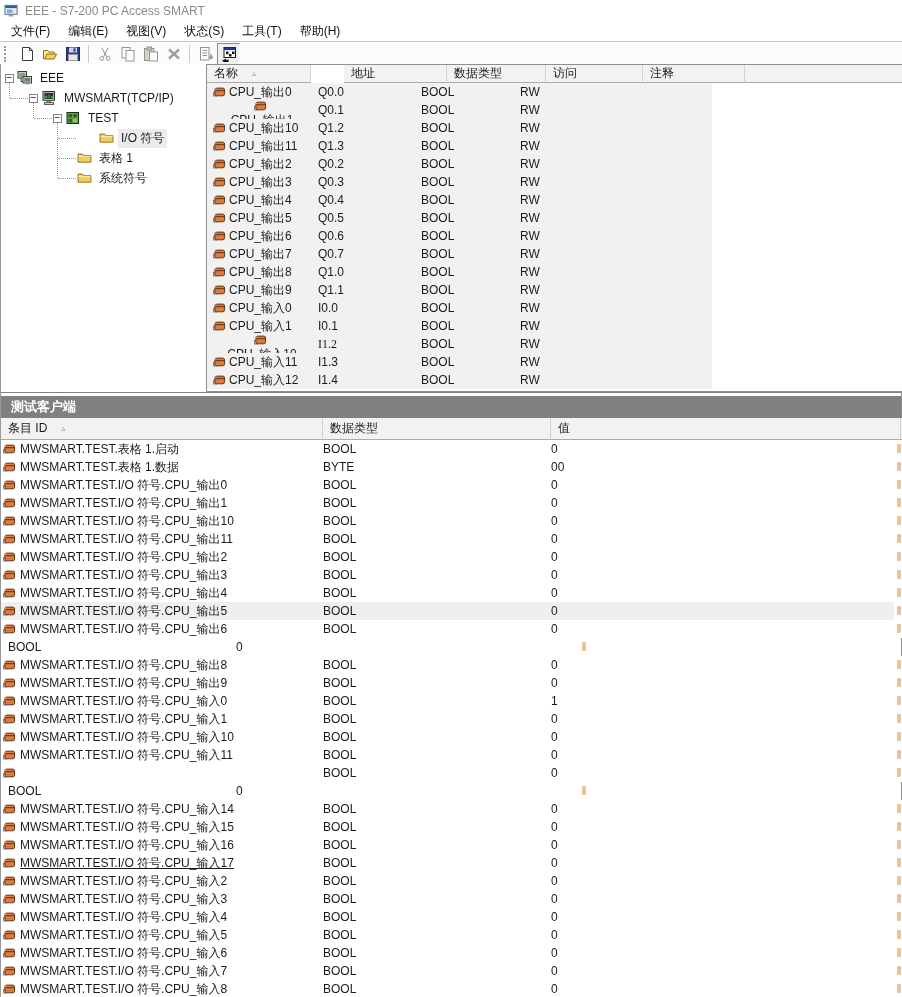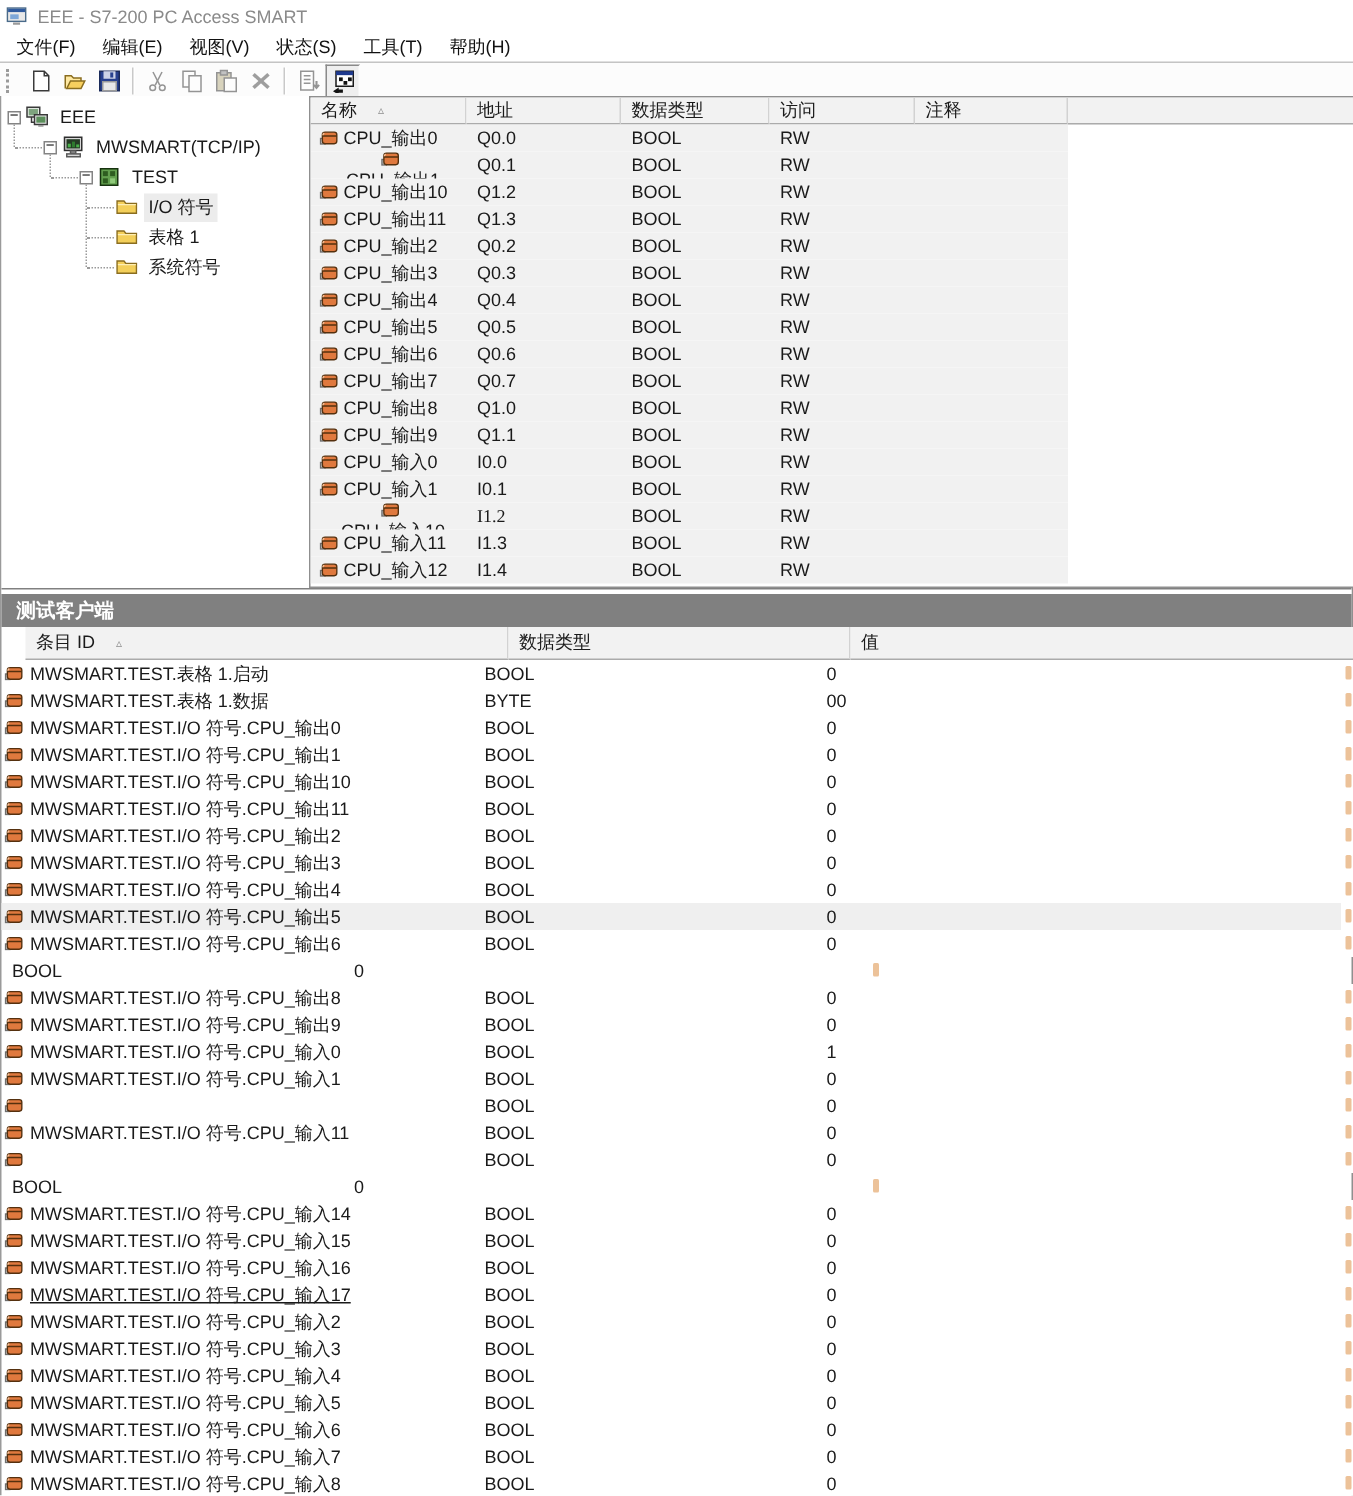--- a/index.html
+++ b/index.html
@@ -208,21 +208,21 @@
             <svg viewBox="0 0 16 16" width="16" height="16">
               <rect x="2" y="2.5" width="11.5" height="11" fill="#63a04f" stroke="#16320f"></rect>
               <rect x="3.6" y="4.1" width="3.3" height="3.3" fill="#2e5d20"></rect>
               <rect x="8.4" y="4.1" width="3.3" height="3.3" fill="#2e5d20"></rect>
               <rect x="3.6" y="8.9" width="3.3" height="3.3" fill="#2e5d20"></rect>
               <rect x="8.4" y="8.9" width="3.3" height="3.3" fill="#8fca7a"></rect>
             </svg>
           </span>
           <span class="tree-label">TEST</span>
         </div>
-        <div class="tree-row" style="padding-left: 76px;">
+        <div class="tree-row" style="padding-left: 98px;">
           <span class="tree-icon" style="display: inline-flex;">
             <svg viewBox="0 0 16 13" width="15" height="12">
               <path d="M1 2.2 h5 l1.4 1.8 h7.6 v7 h-14 z" fill="#f3cf5a" stroke="#8a6d1f"></path>
               <path d="M1.6 4.8 h13" stroke="#fdeeb5"></path>
             </svg>
           </span>
           <span class="tree-label selected">I/O 符号</span>
         </div>
         <div class="tree-row" style="padding-left: 76px;">
           <span class="tree-icon" style="display: inline-flex;">
@@ -250,21 +250,21 @@
         <span class="dh" style="left: 57px; top: 74px; width: 18px;"></span>
         <span class="dh" style="left: 57px; top: 94px; width: 18px;"></span>
         <span class="dh" style="left: 57px; top: 114px; width: 18px;"></span>
       </div>
     <div id="table-pane">
       <div id="sym-header">
           <div class="hcell" style="width: 104px;">
             <span>名称</span>
             <span class="sort-arrow">▵</span>
           </div>
-          <div class="hcell" style="width: 103px;">
+          <div class="hcell" style="width: 103px; margin-left: 33px;">
             <span>地址</span>
           </div>
           <div class="hcell" style="width: 99px;">
             <span>数据类型</span>
           </div>
           <div class="hcell" style="width: 97px;">
             <span>访问</span>
           </div>
           <div class="hcell" style="width: 102px;">
             <span>注释</span>
@@ -701,21 +701,21 @@
           </div>
         </div>
     </div>
   </div>
   <div id="testclient">
     <div id="tc-topstrip"></div>
     <div id="tc-caption">
       <span>测试客户端</span>
     </div>
     <div id="tc-header">
-        <div class="hcell" style="width: 322px; margin-left: 16px;">
+        <div class="hcell" style="width: 322px;">
           <span>条目 ID</span>
           <span class="sort-arrow">▵</span>
         </div>
         <div class="hcell" style="width: 228px;">
           <span>数据类型</span>
         </div>
         <div class="hcell" style="width: 350px;">
           <span>值</span>
         </div>
         <div class="hcell sliver-h">
@@ -1067,20 +1067,21 @@
         <div class="tc-row">
           <div class="tccell id" style="width: 315px;">
             <span class="tag" style="display: inline-flex;">
               <svg viewBox="0 0 14 12" width="13" height="11">
                 <rect x="0.6" y="5.8" width="3.2" height="4" fill="#c9c9c9" stroke="#6e6e6e"></rect>
                 <path d="M2 3.1 Q2 1.2 4 1.2 h6.6 q1.9 0 1.9 1.9 v4.6 q0 1.9 -1.9 1.9 H4 q-2 0 -2 -1.9 z" fill="#e0793e" stroke="#55300e"></path>
                 <path d="M2 4 h10.5" stroke="#55300e"></path>
                 <path d="M3.4 2 q-1 0.3 -1.1 1.5" stroke="#f6c39a" fill="none"></path>
               </svg>
             </span>
+            <span>MWSMART.TEST.I/O 符号.CPU_输入10</span>
           </div>
           <div class="tccell type" style="width: 228px;">
             <span>BOOL</span>
           </div>
           <div class="tccell val" style="width: 350px;">
             <span>0</span>
           </div>
           <div class="sliver">
             <span class="nub"></span>
           </div>

